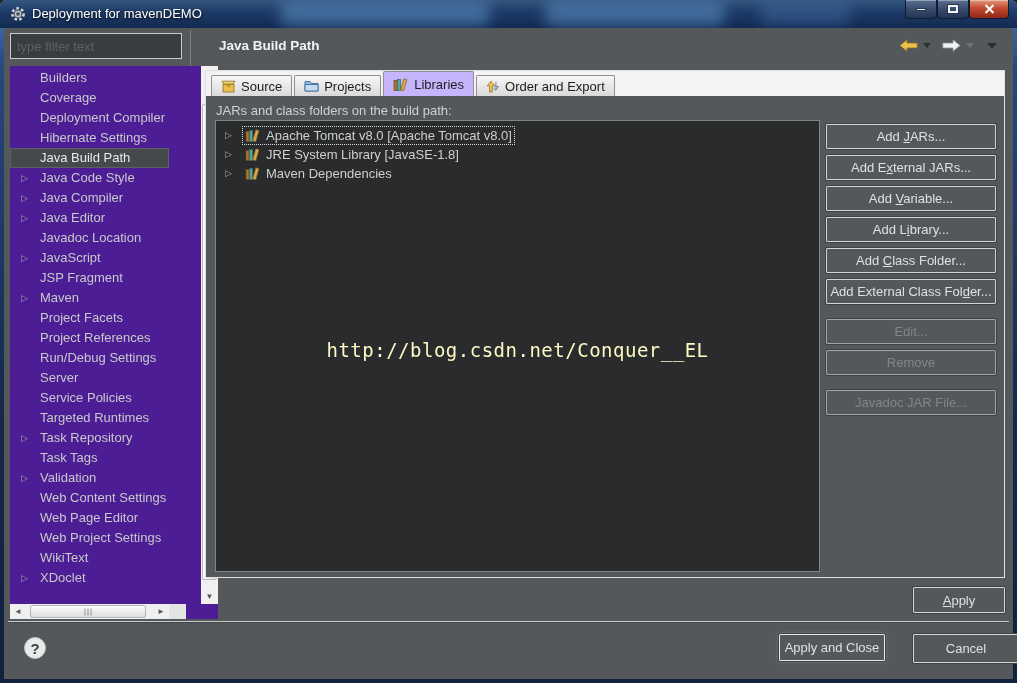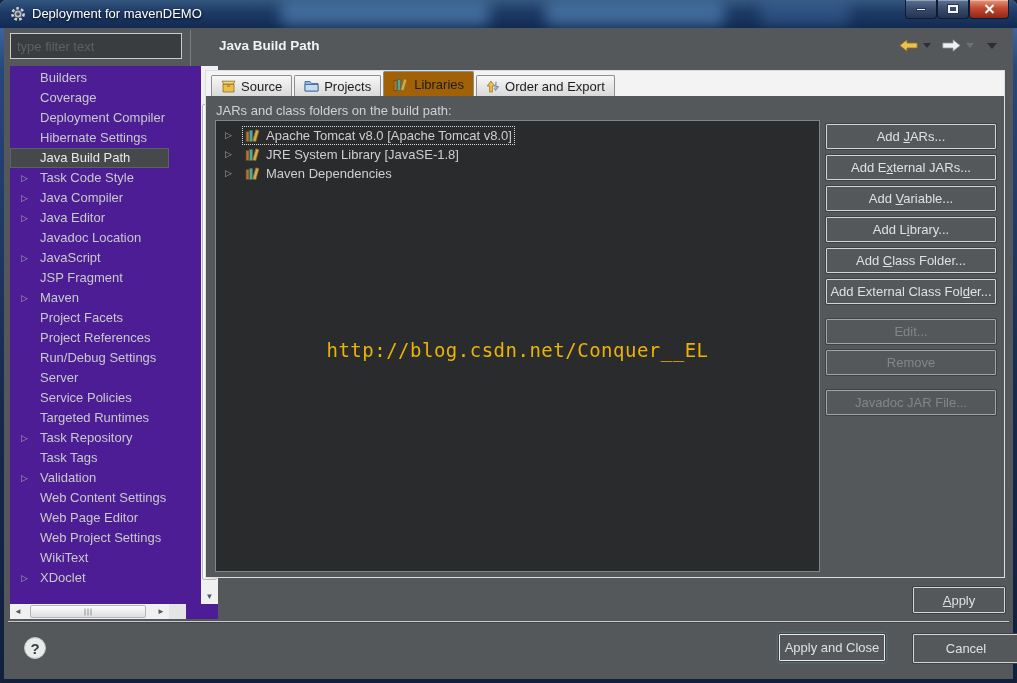--- a/index.html
+++ b/index.html
@@ -73,33 +73,33 @@
   .tri.big { border-left-width:5px; border-right-width:5px; border-top-width:6px; margin-left:8px; }
 
   
   .tab-panel { position:absolute; left:201px; top:42px; width:800px; height:508px; border:1px solid #dcdedf; }
   .tab-strip { position:absolute; left:0; top:0; width:100%; height:25px; background:#f3f3f3;
                display:flex; align-items:flex-end; padding-left:5px; }
   .tab { height:21px; display:flex; align-items:center; padding:0 9px; margin-right:2px; font-size:13px; color:#1d1d1d;
          background:linear-gradient(180deg,#f7f7f7 0%,#d9d9d9 100%); border:1px solid #8f8f8f; border-bottom:none;
          border-radius:2px 2px 0 0; cursor:default; white-space:nowrap; }
   .tab svg { margin-right:5px; }
-  .tab.selected { height:25px; background:#a16207; position:relative; z-index:2; }
+  .tab.selected { height:25px; background:#c4b5fd; position:relative; z-index:2; }
   .tab-content { position:absolute; left:0; top:25px; width:798px; height:481px; background:#54585a; }
 
   .list-label { position:absolute; left:10px; top:7px; font-size:13px; color:#cfd1d2; }
 
   .listbox { position:absolute; left:9px; top:24px; width:605px; height:452px; background:#2a2b2c;
              border:1px solid #828586; padding-top:5px; }
   .bp-item { height:19px; line-height:19px; position:relative; font-size:13px; color:#cdcfd0; white-space:nowrap; }
   .bp-item .tw { position:absolute; left:9px; top:0; font-size:9px; color:#a4a7a9; }
   .bp-inner { position:absolute; left:26px; top:0; display:flex; align-items:center; gap:5px; padding:0 3px; height:19px; }
   .bp-inner.focused { outline:1px dotted #d8dadb; outline-offset:-1px; }
   .watermark { position:absolute; left:0; top:218px; width:100%; text-align:center;
-               font-family:"DejaVu Sans Mono", monospace; font-size:19px; color:#eab308; letter-spacing:0.5px; }
+               font-family:"DejaVu Sans Mono", monospace; font-size:19px; color:#fef9c3; letter-spacing:0.5px; }
 
   
   .btn-col { position:absolute; left:620px; top:28px; width:172px; display:flex; flex-direction:column; gap:6px; }
   .btn { width:170px; height:25px; background:#54585a; border:1px solid #d2d5d6; border-radius:1px;
          color:#dee0e1; font-size:13px; font-family:"Liberation Sans", sans-serif;
          box-shadow:0 0 0 1px #3e4244; cursor:default; }
   .btn.disabled { color:#828689; border-color:#a2a5a7; }
   .btn.gap { margin-top:9px; }
   .mn { text-decoration:underline; }
 
@@ -169,21 +169,21 @@
           <div class="tree-item">
 
             <span class="tl">Hibernate Settings</span>
           </div>
           <div class="tree-item selected">
 
             <span class="tl">Java Build Path</span>
           </div>
           <div class="tree-item expandable">
             <span class="tw">▷</span>
-            <span class="tl">Task Code Style</span>
+            <span class="tl">Java Code Style</span>
           </div>
           <div class="tree-item expandable">
             <span class="tw">▷</span>
             <span class="tl">Java Compiler</span>
           </div>
           <div class="tree-item expandable">
             <span class="tw">▷</span>
             <span class="tl">Java Editor</span>
           </div>
           <div class="tree-item">

